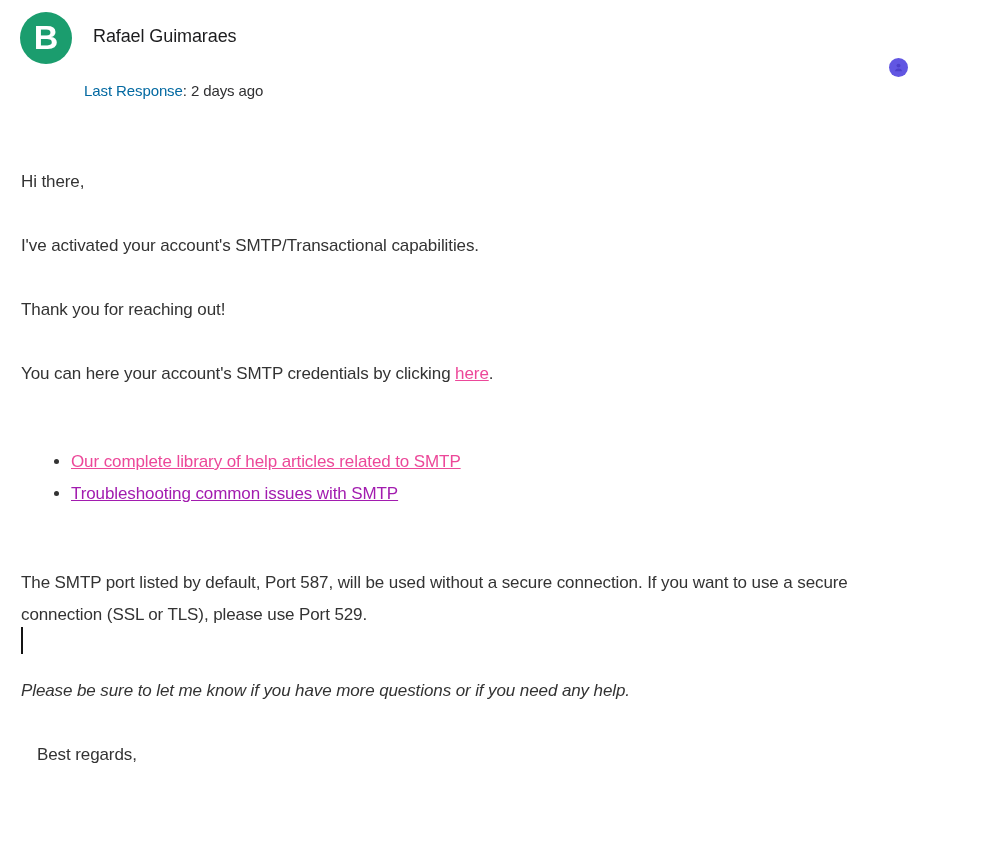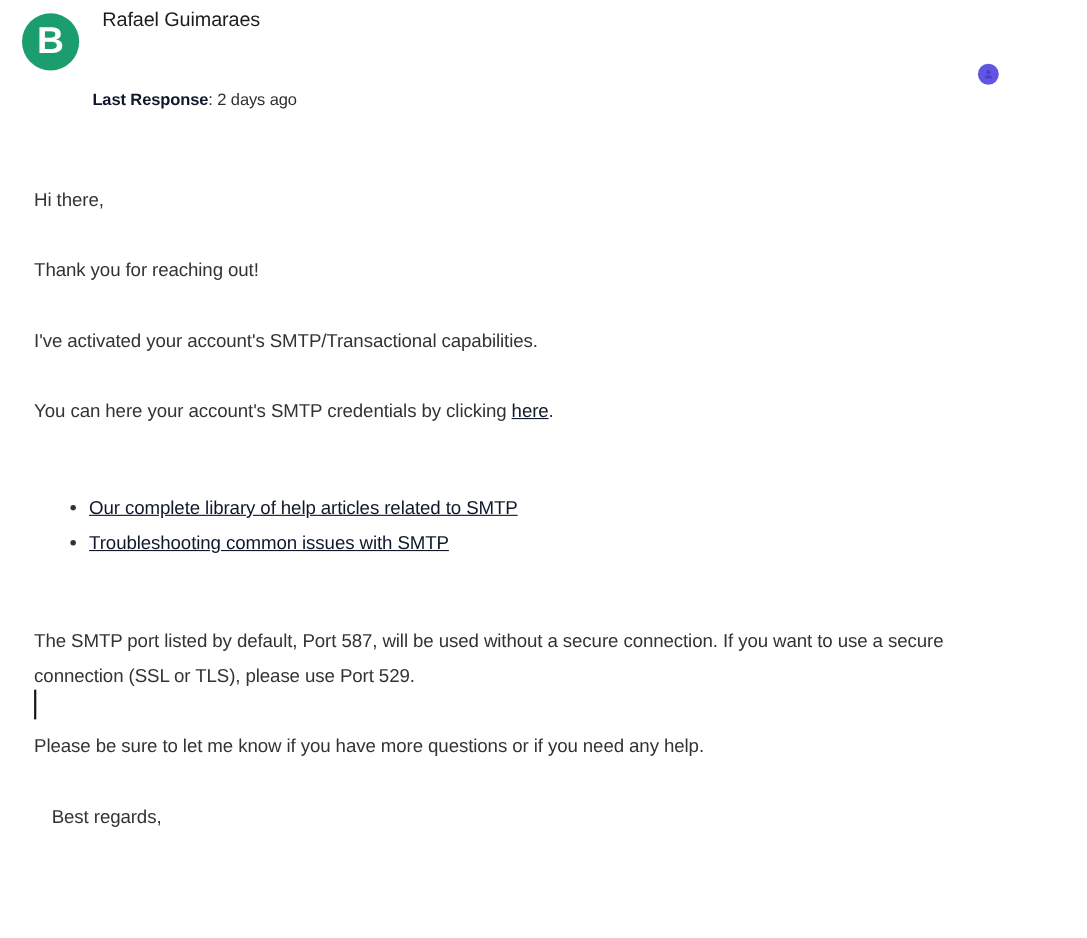--- a/index.html
+++ b/index.html
@@ -27,70 +27,70 @@
   .brand-logo .letter {
     color: #ffffff;
     font-size: 34px;
     font-weight: 700;
     line-height: 1;
     transform: translateY(-1px);
   }
 
   .sender-name {
     position: absolute;
-    left: 93px; top: 8px;
+    left: 93px; top: 26px;
     font-size: 18px;
     font-weight: 500;
     color: #1c1c1e;
     letter-spacing: -0.1px;
   }
 
   .last-response {
     position: absolute;
     left: 84px; top: 82px;
     font-size: 15px;
     color: #303032;
     letter-spacing: -0.1px;
   }
-  .last-response .label { font-weight: 700; color: #0f172a; }
+  .last-response .label { font-weight: 400; color: #0369a1; }
 
   .user-avatar {
     position: absolute;
     left: 889px; top: 58px;
     width: 19px; height: 19px;
     border-radius: 50%;
     background: #6156e2;
     display: flex; align-items: center; justify-content: center;
     cursor: pointer;
   }
 
   
   .content {
-    padding: 66px 45px 0 31px;
+    padding: 66px 45px 0 21px;
     font-size: 17px;
     line-height: 32px;
     letter-spacing: -0.1px;
     color: #333333;
   }
   .content p { margin: 32px 0 0 0; }
   .content p:first-child { margin-top: 0; }
 
-  a.link-purple { color: #0f172a; text-decoration: underline; }
-  a.link-dark   { color: #0f172a; }
+  a.link-purple { color: #ec4899; text-decoration: underline; }
+  a.link-dark   { color: #a21caf; }
 
   ul.resource-list {
     margin: 56px 0 4px 0;
     padding-left: 50px;
     list-style: disc;
   }
   ul.resource-list li { color: #333333; }
 
   p.port-paragraph { margin-top: 57px; max-width: 868px; }
   p.caret-line { margin-top: 0; position: relative; height: 32px; }
-  p.follow-up  { margin-top: 0; }
+  p.follow-up  { margin-top: 12px; font-style: italic; }
   p.closing    { margin-top: 32px; margin-left: 16px; }
 
   .caret {
     position: absolute;
     left: 0; top: -4px;
     width: 2px; height: 27px;
     background: #141414;
   }
 </style>
 </head>
@@ -107,22 +107,22 @@
   <div class="user-avatar">
     <svg width="13" height="13" viewBox="0 0 24 24">
       <circle cx="12" cy="8.5" r="3.6" fill="#4c40cb"></circle>
       <path d="M5.5 19c0-3.3 2.9-5.3 6.5-5.3s6.5 2 6.5 5.3z" fill="#4c40cb"></path>
     </svg>
   </div>
 </div>
 
 <div class="content">
   <p>Hi there,</p>
+  <p>I've activated your account's SMTP/Transactional capabilities.</p>
   <p>Thank you for reaching out!</p>
-  <p>I've activated your account's SMTP/Transactional capabilities.</p>
   <p><span>You can here your account's SMTP credentials by clicking </span><a href="#" class="link-purple">here</a><span>.</span></p>
 
   <ul class="resource-list">
     <li>
       <a href="#" class="link-purple">Our complete library of help articles related to SMTP</a>
     </li>
     <li>
       <a href="#" class="link-dark">Troubleshooting common issues with SMTP</a>
     </li>
   </ul>

